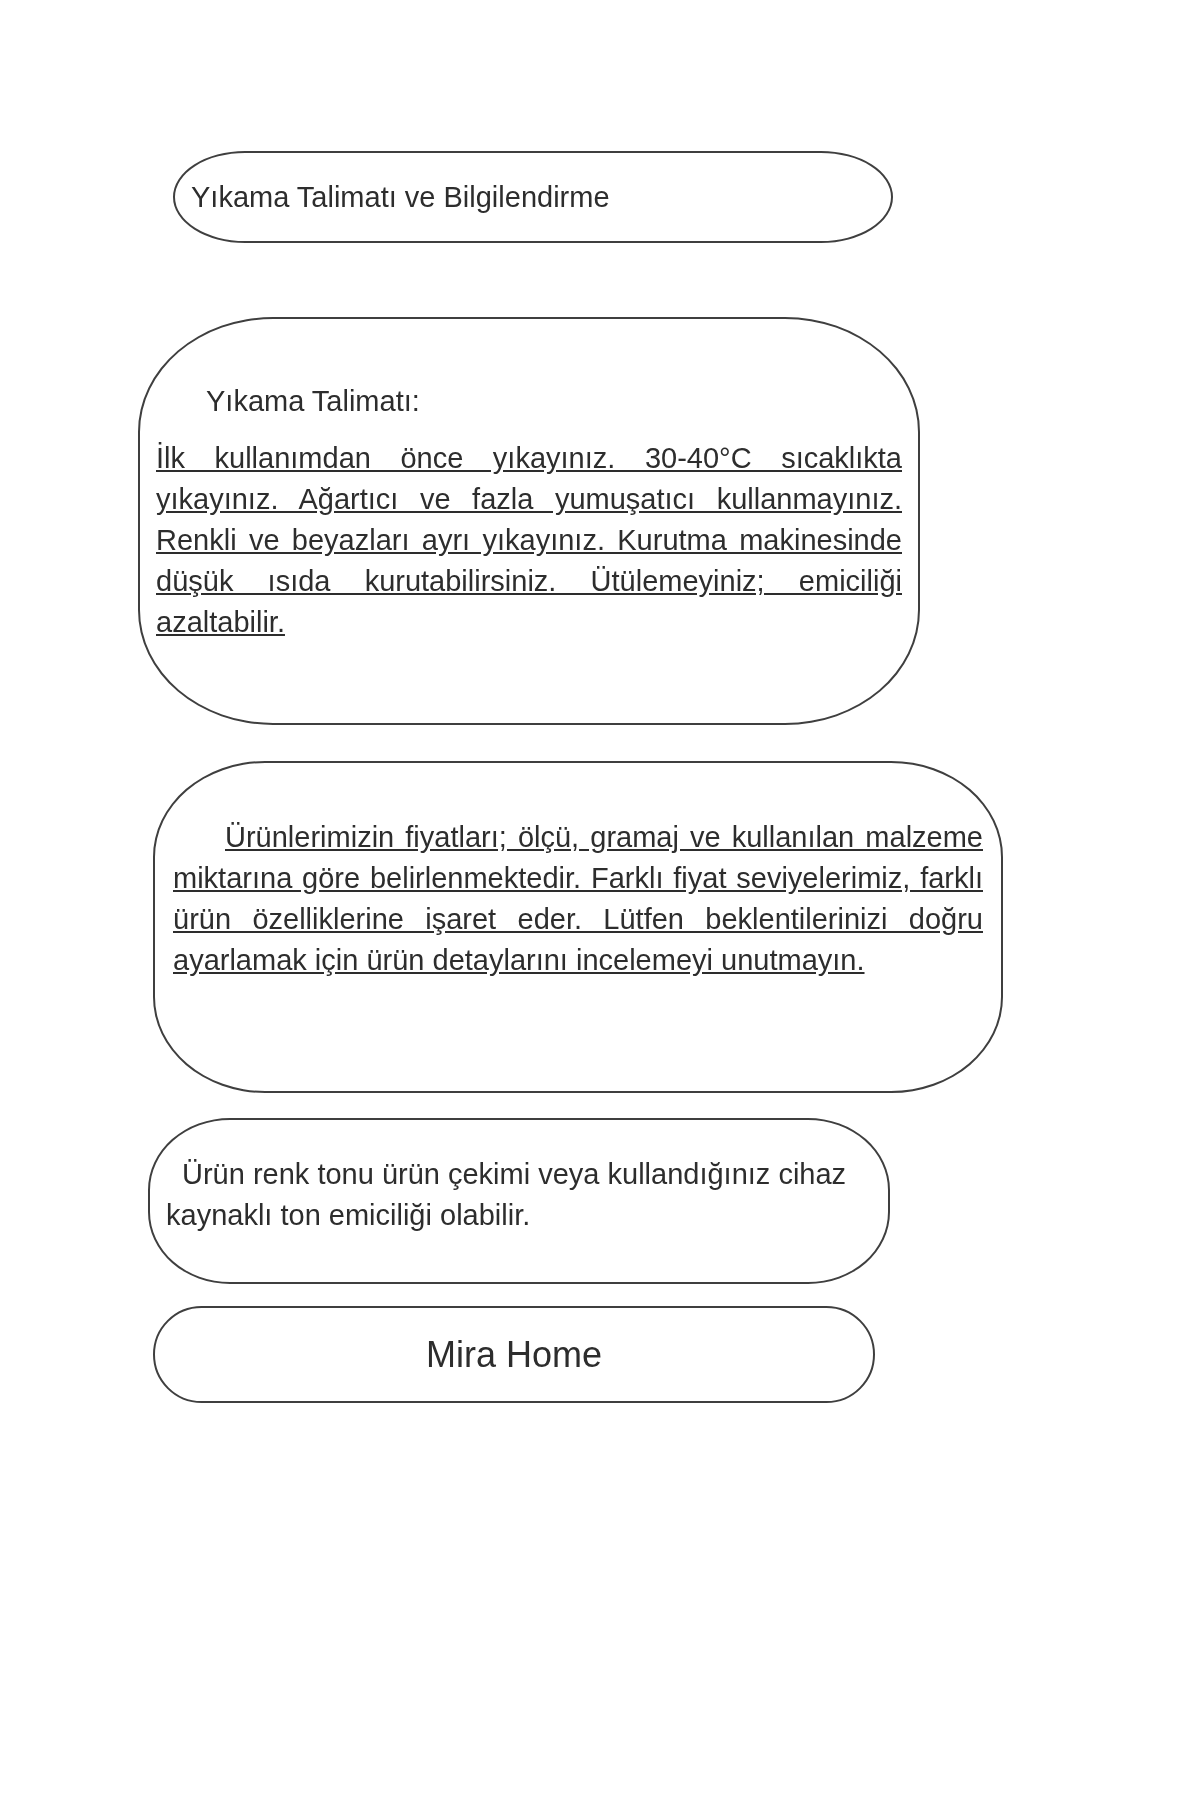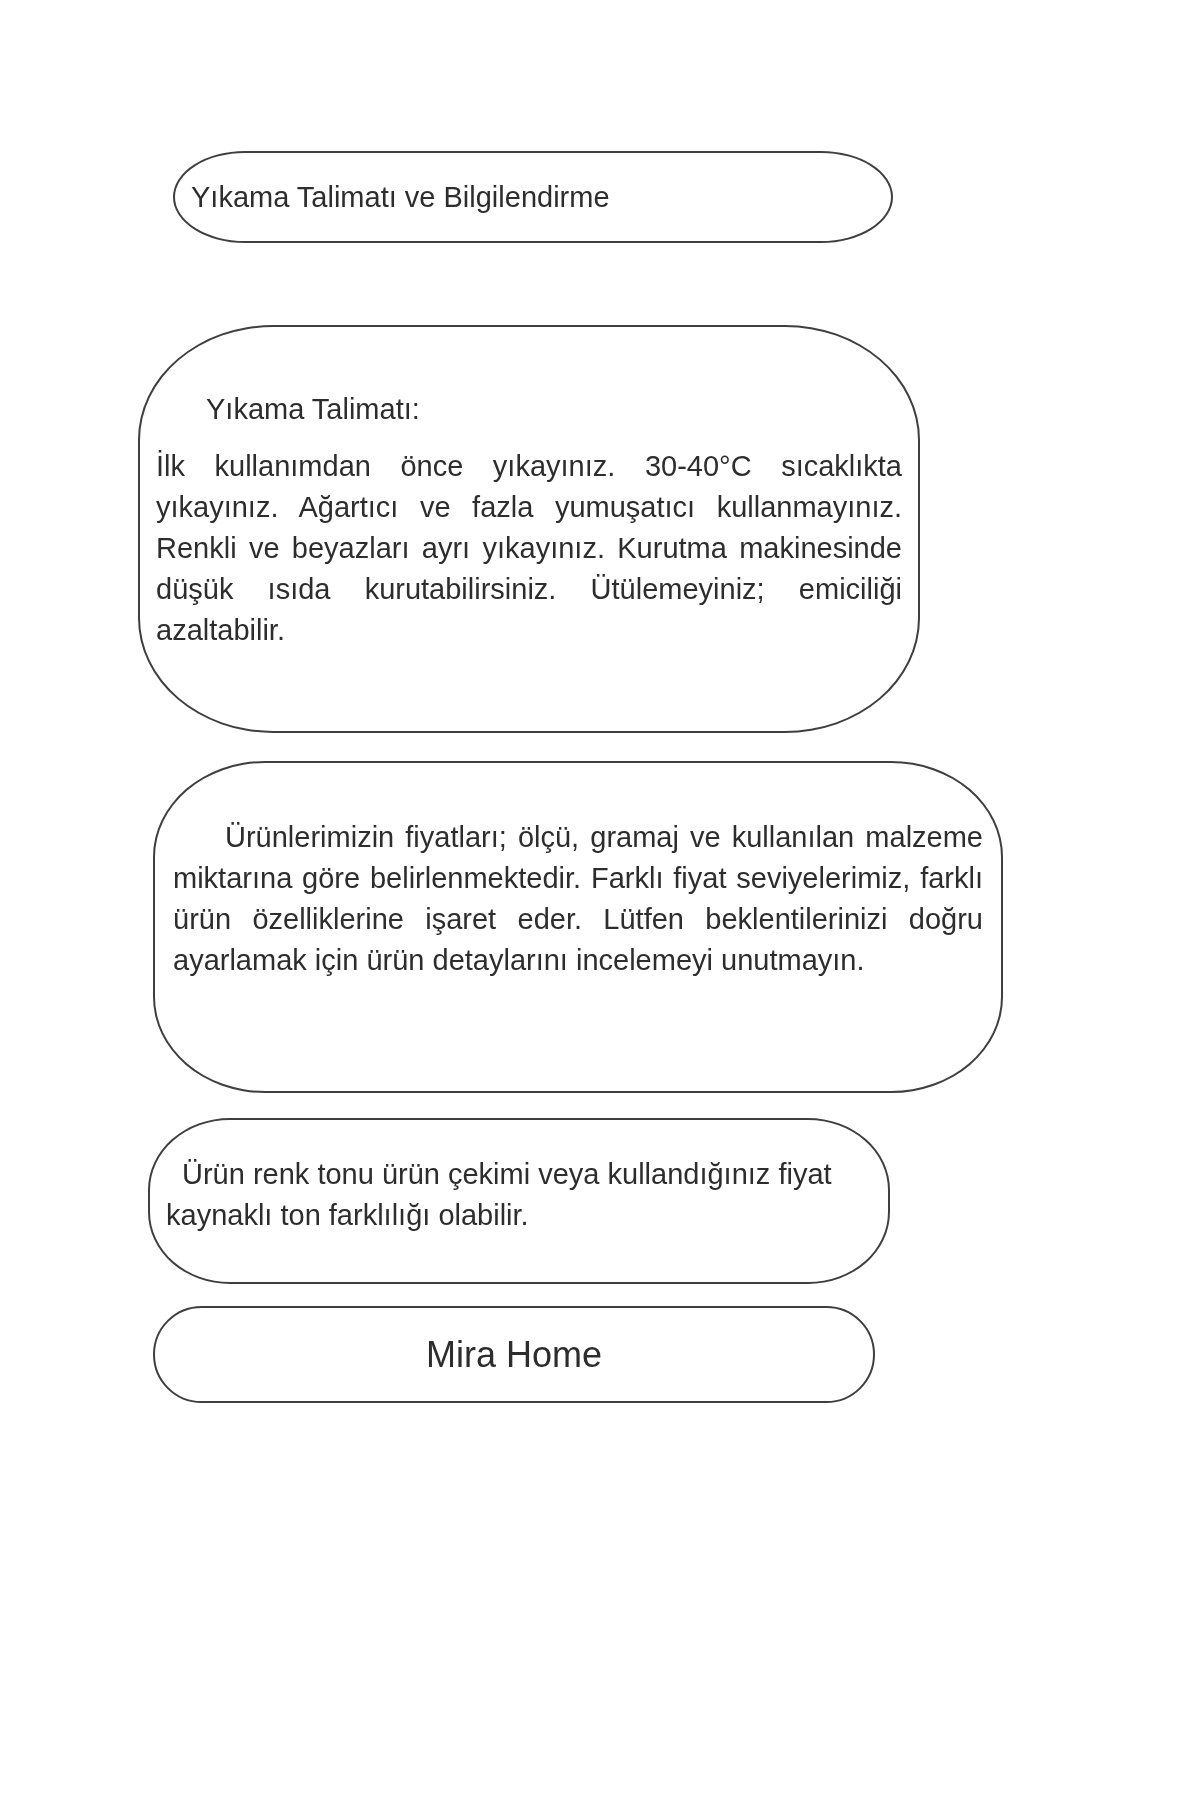--- a/index.html
+++ b/index.html
@@ -32,21 +32,21 @@
     width: 720px;
     height: 92px;
     border-radius: 72px / 46px;
     display: flex;
     align-items: center;
     padding: 0 20px 0 8px;
   }
   
   .box-wash {
     left: 130px;
-    top: 317px;
+    top: 309px;
     width: 782px;
     height: 408px;
     border-radius: 135px / 115px;
     padding: 54px 8px 0 8px;
   }
   .box-wash .heading {
     padding-left: 58px;
   }
   
   .box-pricing {
@@ -79,20 +79,21 @@
     width: 722px;
     height: 97px;
     border-radius: 50px;
     display: flex;
     align-items: center;
     justify-content: center;
     font-size: 36px;
   }
   .justify {
     text-align: justify;
+    text-decoration: underline;
   }
 </style>
 </head>
 <body>
 
 <div class="page">
 
   <div class="box box-title">
     <span>Yıkama Talimatı ve Bilgilendirme</span>
   </div>
@@ -100,20 +101,20 @@
   <div class="box box-wash">
     <p class="heading">Yıkama Talimatı:</p>
     <p class="justify">İlk kullanımdan önce yıkayınız. 30-40°C sıcaklıkta yıkayınız. Ağartıcı ve fazla yumuşatıcı kullanmayınız. Renkli ve beyazları ayrı yıkayınız. Kurutma makinesinde düşük ısıda kurutabilirsiniz. Ütülemeyiniz; emiciliği azaltabilir.</p>
   </div>
 
   <div class="box box-pricing">
     <p class="justify">Ürünlerimizin fiyatları; ölçü, gramaj ve kullanılan malzeme miktarına göre belirlenmektedir. Farklı fiyat seviyelerimiz, farklı ürün özelliklerine işaret eder. Lütfen beklentilerinizi doğru ayarlamak için ürün detaylarını incelemeyi unutmayın.</p>
   </div>
 
   <div class="box box-color">
-    <p>Ürün renk tonu ürün çekimi veya kullandığınız fiyat kaynaklı ton farklılığı olabilir.</p>
+    <p>Ürün renk tonu ürün çekimi veya kullandığınız cihaz kaynaklı ton emiciliği olabilir.</p>
   </div>
 
   <div class="box box-brand">
     <span>Mira Home</span>
   </div>
 
 </div>
 
 </body></html>

